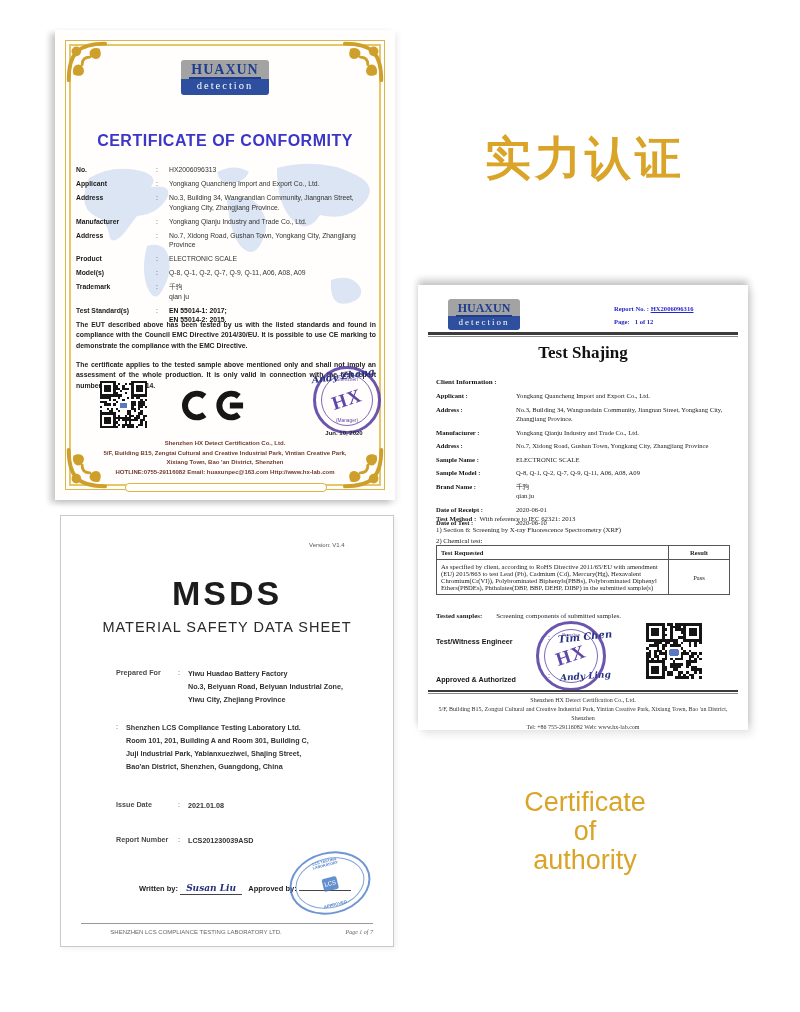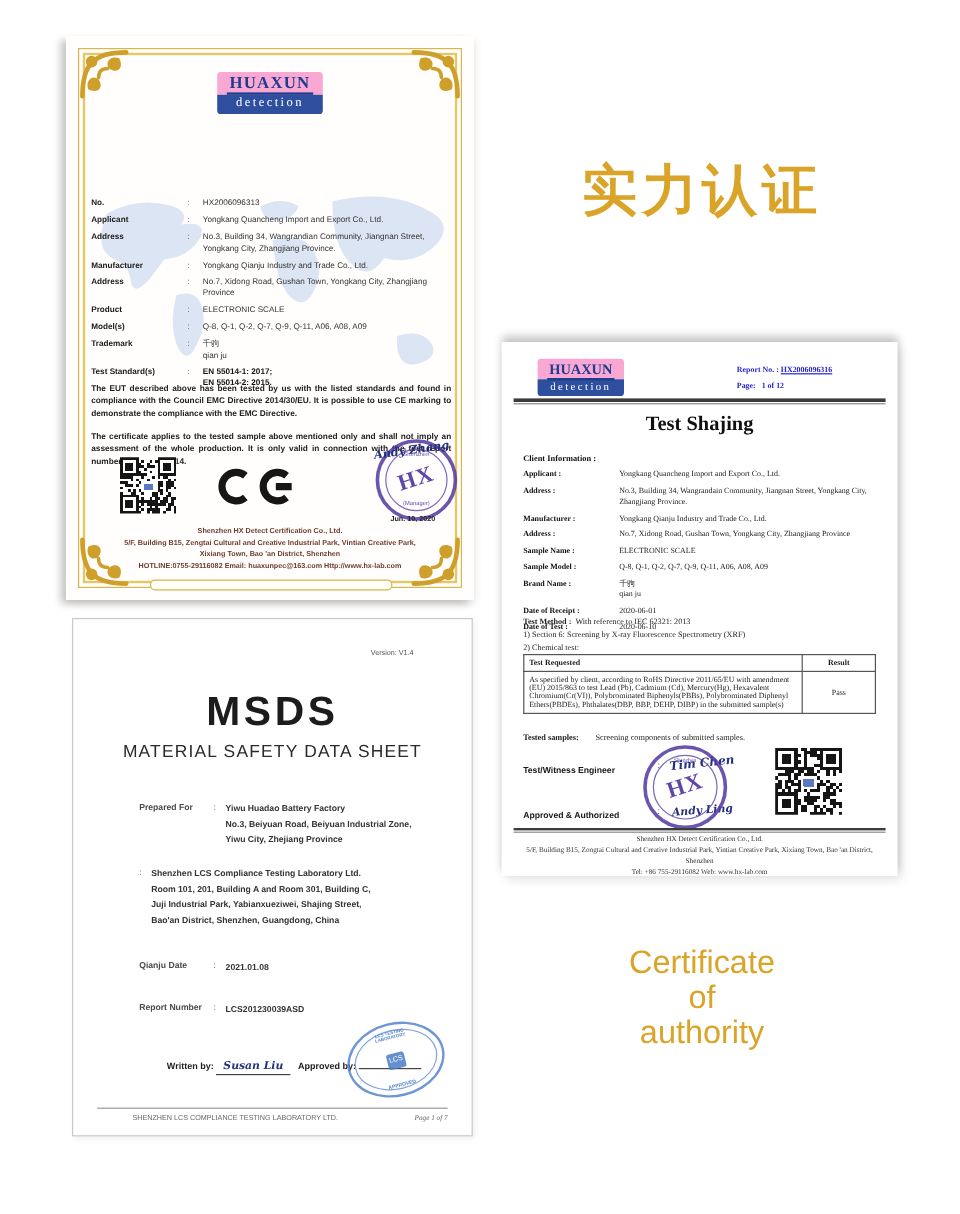--- a/index.html
+++ b/index.html
@@ -16,21 +16,21 @@
   .coc-frame-outer{position:absolute;inset:10px;border:1px solid #d9b64a;}
   .coc-frame-inner{position:absolute;inset:14px;border:2px solid #e6c766;}
   .corner{position:absolute;width:48px;height:48px;}
   #c-tl{left:6px;top:6px;}
   #c-tr{right:6px;top:6px;transform:scaleX(-1);}
   #c-bl{left:6px;bottom:6px;transform:scaleY(-1);}
   #c-br{right:6px;bottom:6px;transform:scale(-1,-1);}
   .coc-pill{position:absolute;left:70px;bottom:8px;width:200px;height:7px;border:1px solid #d9b64a;border-radius:4px;background:#fffef8;}
 
   .hx-logo{text-align:center;line-height:1;}
-  .hx-logo .lt{background:#f9a8d4;color:#1e3d8f;font-family:"Liberation Serif",serif;font-weight:bold;border-radius:3px 3px 0 0;padding:3px 0 2px;}
+  .hx-logo .lt{background:#a3a3a3;color:#1e3d8f;font-family:"Liberation Serif",serif;font-weight:bold;border-radius:3px 3px 0 0;padding:3px 0 2px;}
   .hx-logo .lt span{border-bottom:2px solid #1e3d8f;padding:0 2px;}
   .hx-logo .lb{background:#2d4f9e;color:#ffffff;font-family:"Liberation Serif",serif;border-radius:0 0 3px 3px;padding:2px 0 3px;letter-spacing:2px;}
   #coc-logo{left:50%;top:30px;transform:translateX(-50%);width:88px;}
   #coc-logo .lt{font-size:14px;letter-spacing:1px;}
   #coc-logo .lb{font-size:10.5px;}
 
   #coc-title{left:0;top:102px;width:100%;text-align:center;color:#3b35c8;font-weight:bold;font-size:16px;letter-spacing:.5px;}
 
   #coc-map{left:14px;top:126px;width:312px;height:178px;}
 
@@ -174,20 +174,21 @@
           <path d="M22 30 q0 -8 8 -8" stroke-width="3"></path>
         </g>
       </svg>
     <div class="coc-pill"></div>
 
     <div class="abs hx-logo" id="coc-logo">
       <div class="lt"><span>HUAXUN</span></div>
       <div class="lb">detection</div>
     </div>
 
+    <div class="abs" id="coc-title">CERTIFICATE OF CONFORMITY</div>
 
     <svg class="abs" id="coc-map" viewBox="0 0 312 178">
       <g fill="#dce5f3">
         <path d="M20 22 q24 -14 52 -7 q18 5 10 16 q22 -3 16 11 q-9 16 -30 18 l-12 16 q-14 16 -16 2 q-2 -14 -14 -18 q-18 -9 -6 -38z"></path>
         <path d="M78 90 q16 -5 21 9 q5 16 -5 34 q-7 14 -14 2 q-9 -18 -2 -45z"></path>
         <path d="M148 16 q18 -9 32 0 q-5 11 -18 11 q-11 2 -14 -11z"></path>
         <path d="M158 44 q25 -7 34 9 q9 14 2 30 q-7 18 -18 11 q-14 -9 -18 -50z"></path>
         <path d="M208 12 q45 -11 79 7 q22 11 9 27 q-18 20 -45 13 q-11 18 -25 7 q-18 -14 -18 -54z"></path>
         <path d="M262 124 q20 -7 29 7 q5 11 -11 16 q-20 5 -18 -23z"></path>
       </g>
@@ -669,21 +670,21 @@
 Yiwu City, Zhejiang Province</span>
         </div>
       <div class="msds-row m-gap2">
           <span class="col">:</span>
           <span class="val pre">Shenzhen LCS Compliance Testing Laboratory Ltd.
 Room 101, 201, Building A and Room 301, Building C,
 Juji Industrial Park, Yabianxueziwei, Shajing Street,
 Bao'an District, Shenzhen, Guangdong, China</span>
         </div>
       <div class="msds-row m-gap3">
-          <span class="lab">Qianju Date</span>
+          <span class="lab">Issue Date</span>
           <span class="col">:</span>
           <span class="val pre">2021.01.08</span>
         </div>
       <div class="msds-row">
           <span class="lab">Report Number</span>
           <span class="col">:</span>
           <span class="val pre">LCS201230039ASD</span>
         </div>
     </div>
 

